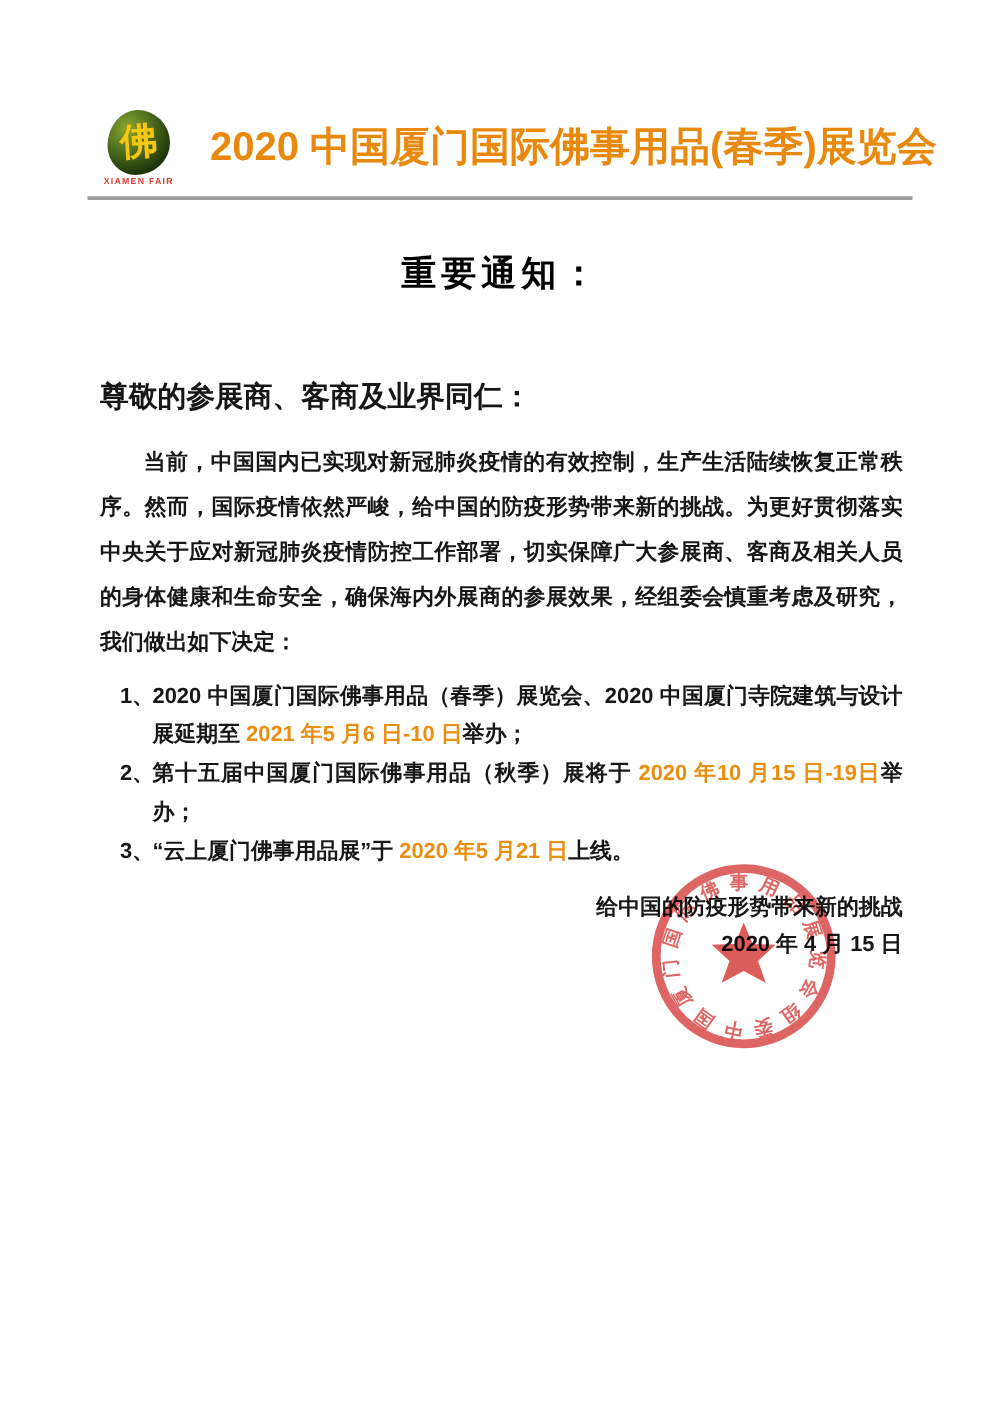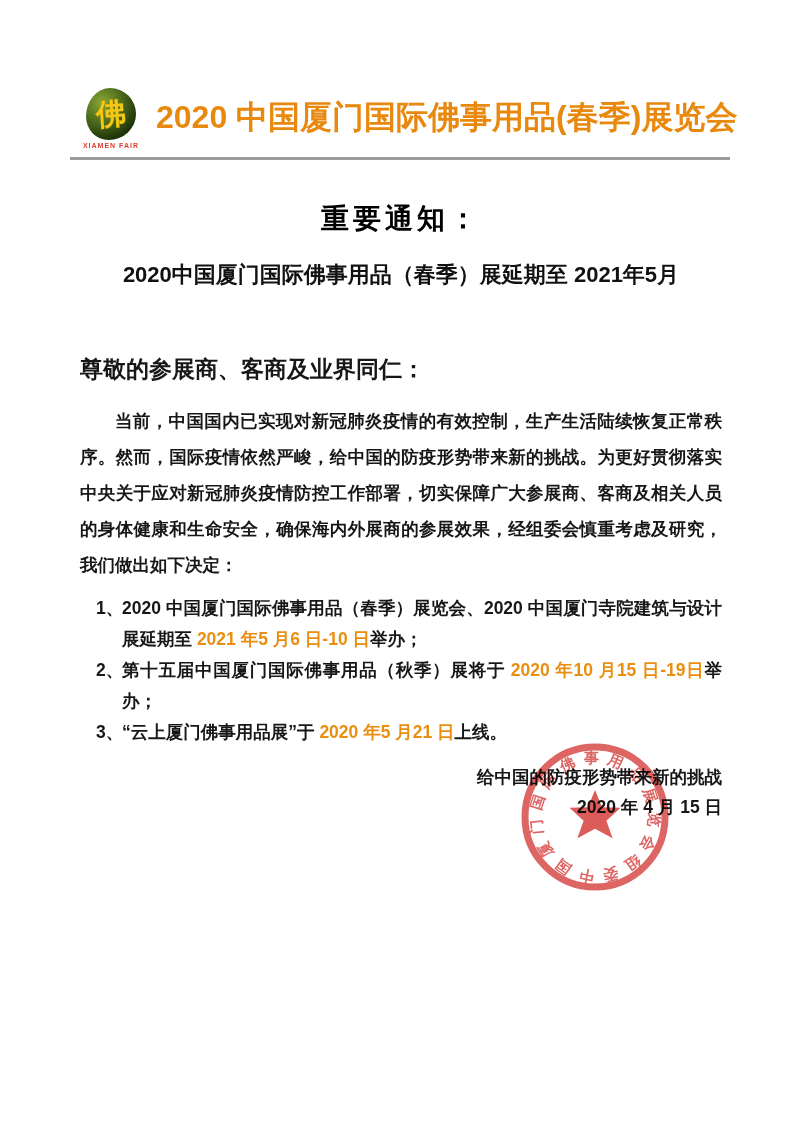--- a/index.html
+++ b/index.html
@@ -28,21 +28,21 @@
   .logo-char {
     color: #f2c716; font-family: "Liberation Serif", serif;
     font-weight: bold; font-size: 30px; line-height: 1;
     text-shadow: 0 0 1px #8a6d00; transform: rotate(-4deg);
   }
   .logo-caption {
     margin-top: 2px; font-size: 7px; font-weight: bold;
     color: #e03c2d; letter-spacing: 1px; white-space: nowrap;
   }
   .title {
-    margin: 0; flex: 1;
+    margin: 12px; flex: 1;
     font-size: 32px; font-weight: bold; color: #e8890e;
     white-space: nowrap; letter-spacing: 0;
   }
 
   .rule {
     border: none; border-top: 3px solid #9c9c9c;
     margin: 5px -8px 0 -10px;
   }
 
   
@@ -107,21 +107,20 @@
       </div>
       <div class="logo-caption">XIAMEN FAIR</div>
     </div>
     <h1 class="title">2020 中国厦门国际佛事用品(春季)展览会</h1>
   </header>
 
   <hr class="rule">
 
   <h2 class="heading">重要通知：</h2>
 
-  <h3 class="subtitle">2020中国厦门国际佛事用品（春季）展延期至 2021年5月</h3>
 
   <p class="salutation">尊敬的参展商、客商及业界同仁：</p>
 
   <p class="para">当前，中国国内已实现对新冠肺炎疫情的有效控制，生产生活陆续恢复正常秩序。然而，国际疫情依然严峻，给中国的防疫形势带来新的挑战。为更好贯彻落实中央关于应对新冠肺炎疫情防控工作部署，切实保障广大参展商、客商及相关人员的身体健康和生命安全，确保海内外展商的参展效果，经组委会慎重考虑及研究，我们做出如下决定：</p>
 
   <ol class="decisions">
     <li class="decision">
       <span class="marker">1、</span>
       <span class="txt"><span>2020 中国厦门国际佛事用品（春季）展览会、2020 中国厦门寺院建筑与设计展延期至 </span><span class="hl">2021 年5 月6 日-10 日</span><span>举办；</span></span>
     </li>

